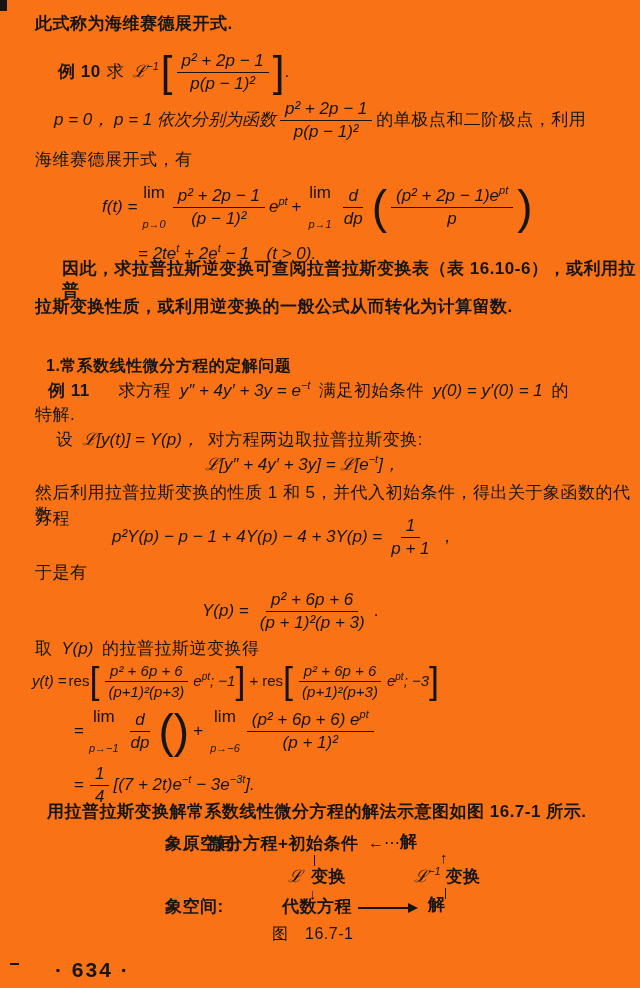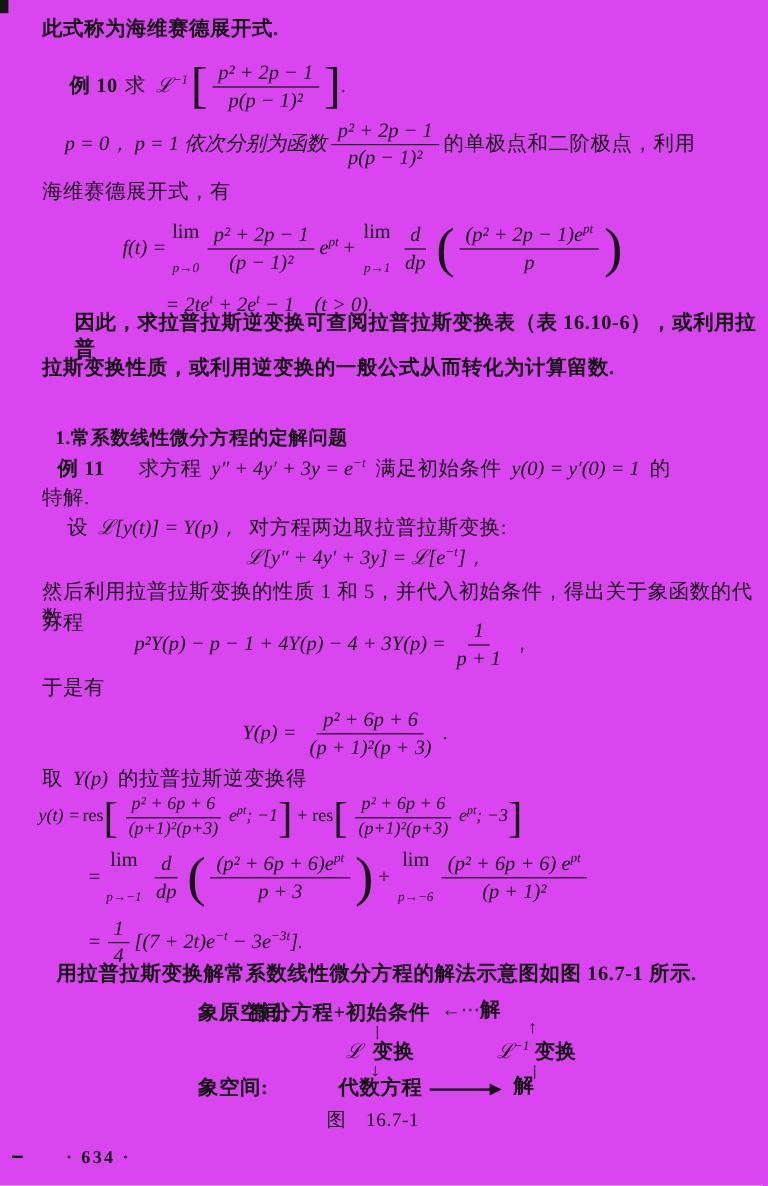--- a/index.html
+++ b/index.html
@@ -1,19 +1,19 @@
 <!DOCTYPE html>
 <html><head>
 <meta charset="utf-8">
 <style>
   html,body { margin:0; padding:0; background:#d9d9d6; }
   .page {
     position:relative; width:640px; height:988px; margin:0 auto;
-    background:#d946ef; color:#151514; overflow:hidden;
-    font-family:Liberation Serif, serif;
+    background:#f97316; color:#151514; overflow:hidden;
+    font-family:Liberation Sans, sans-serif;
     font-size:17px; line-height:1.3;
   }
   .abs { position:absolute; }
   .cn { letter-spacing:0.5px; }
   .b  { font-weight:700; }
   .sb { font-weight:600; }
   .mi { font-style:italic; }
   .rm { font-style:normal; }
   .mrow { display:flex; align-items:center; white-space:nowrap; }
   .gap2 { margin:0 2px; } .gap4 { margin:0 4px; } .gap6 { margin:0 6px; }
@@ -32,21 +32,21 @@
   .pn-lg { font-size:46px; line-height:1; font-weight:300; }
   .heading { font-size:23px; font-weight:700; letter-spacing:1px; }
   .small { font-size:15px; }
   .eq6 { font-size:15px; }
   .eq6 .frac { font-size:15px; } .eq6 sup { font-size:10px; }
   .vline { width:0; border-left:1.6px solid #151514; }
   .arrow-right-line { height:2px; background:#151514; }
   .arrow-right-line:after { content:""; position:absolute; right:-2px; top:-4.5px;
       border-left:10px solid #151514; border-top:5px solid transparent; border-bottom:5px solid transparent; }
   .artifact { background:#151514; }
-  .footer { font-weight:700; font-size:15px; letter-spacing:2px; }
+  .footer { font-weight:700; font-size:21px; letter-spacing:2px; }
   .arrow-glyph { font-size:15px; line-height:1; }
 </style>
 </head>
 <body>
 
 <div class="page">
 
   <div class="abs artifact" style="left:0;top:8;width:7px;height:11px;"></div>
   <div class="abs artifact" style="left:10px;top:963px;width:9px;height:2px;"></div>
 
@@ -207,24 +207,20 @@
     <span class="gap2">=</span>
     <span class="lim">
       <span class="w">lim</span>
       <span class="s">p→−1</span>
     </span>
     <span class="frac">
       <span class="num">d</span>
       <span class="den">dp</span>
     </span>
     <span class="pn-lg">(</span>
-    <span class="frac">
-      <span class="num"><span>(p² + 6p + 6)e</span><sup>pt</sup></span>
-      <span class="den">p + 3</span>
-    </span>
     <span class="pn-lg">)</span>
     <span class="gap4">+</span>
     <span class="lim">
       <span class="w">lim</span>
       <span class="s">p→−6</span>
     </span>
     <span class="frac">
       <span class="num"><span>(p² + 6p + 6) e</span><sup>pt</sup></span>
       <span class="den">(p + 1)²</span>
     </span>

